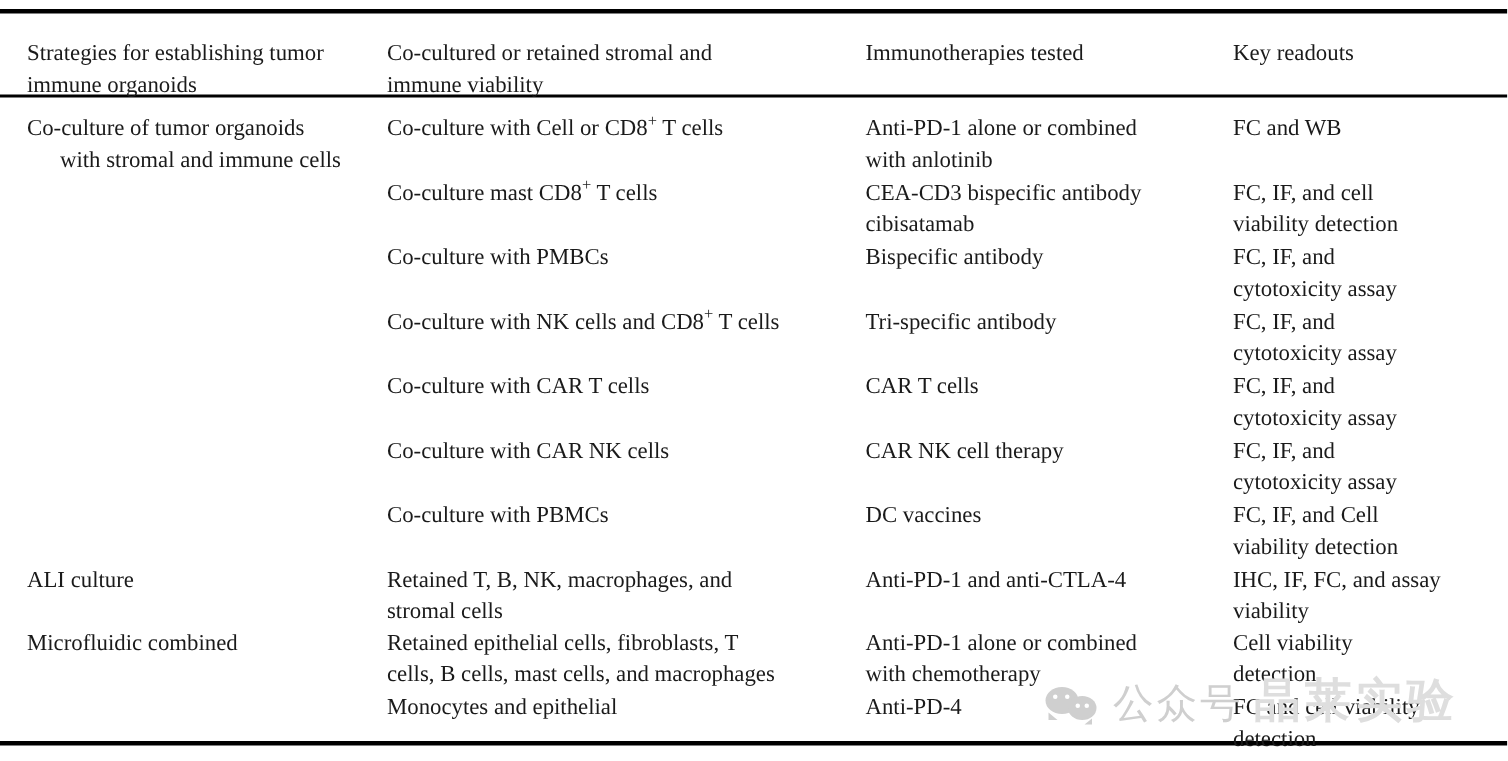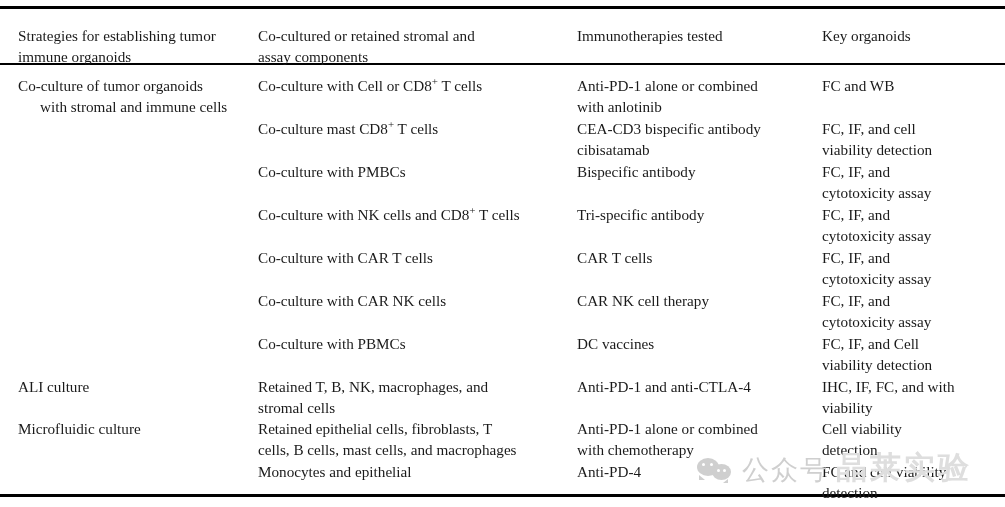--- a/index.html
+++ b/index.html
@@ -178,31 +178,31 @@
       <tr class="head-row">
         <td>
           <div class="cell pad-l">
             <div>Strategies for establishing tumor</div>
             <div>immune organoids</div>
           </div>
         </td>
         <td>
           <div class="cell">
             <div>Co-cultured or retained stromal and</div>
-            <div>assay components</div>
+            <div>immune viability</div>
           </div>
         </td>
         <td>
           <div class="cell">
             <div>Immunotherapies tested</div>
           </div>
         </td>
         <td>
           <div class="cell">
-            <div>Key organoids</div>
+            <div>Key readouts</div>
           </div>
         </td>
       </tr>
     </thead>
 
     <tbody>
 
       <tr class="gap">
         <td></td>
         <td></td>
@@ -362,30 +362,30 @@
             <div>stromal cells</div>
           </div>
         </td>
         <td>
           <div class="cell">
             <div>Anti-PD-1 and anti-CTLA-4</div>
           </div>
         </td>
         <td>
           <div class="cell">
-            <div>IHC, IF, FC, and with</div>
+            <div>IHC, IF, FC, and assay</div>
             <div>viability</div>
           </div>
         </td>
       </tr>
 
       <tr class="tail">
         <td>
           <div class="cell pad-l">
-            <div>Microfluidic culture</div>
+            <div>Microfluidic combined</div>
           </div>
         </td>
         <td>
           <div class="cell">
             <div>Retained epithelial cells, fibroblasts, T</div>
             <div>cells, B cells, mast cells, and macrophages</div>
           </div>
         </td>
         <td>
           <div class="cell">

